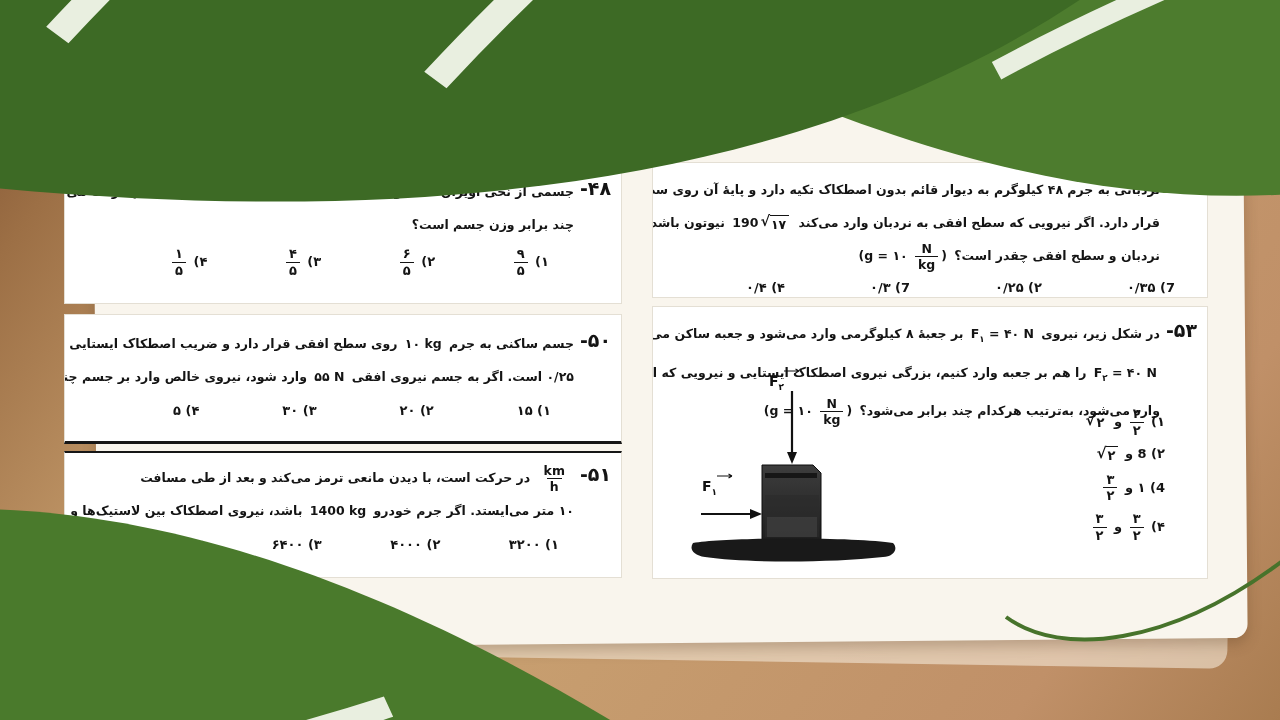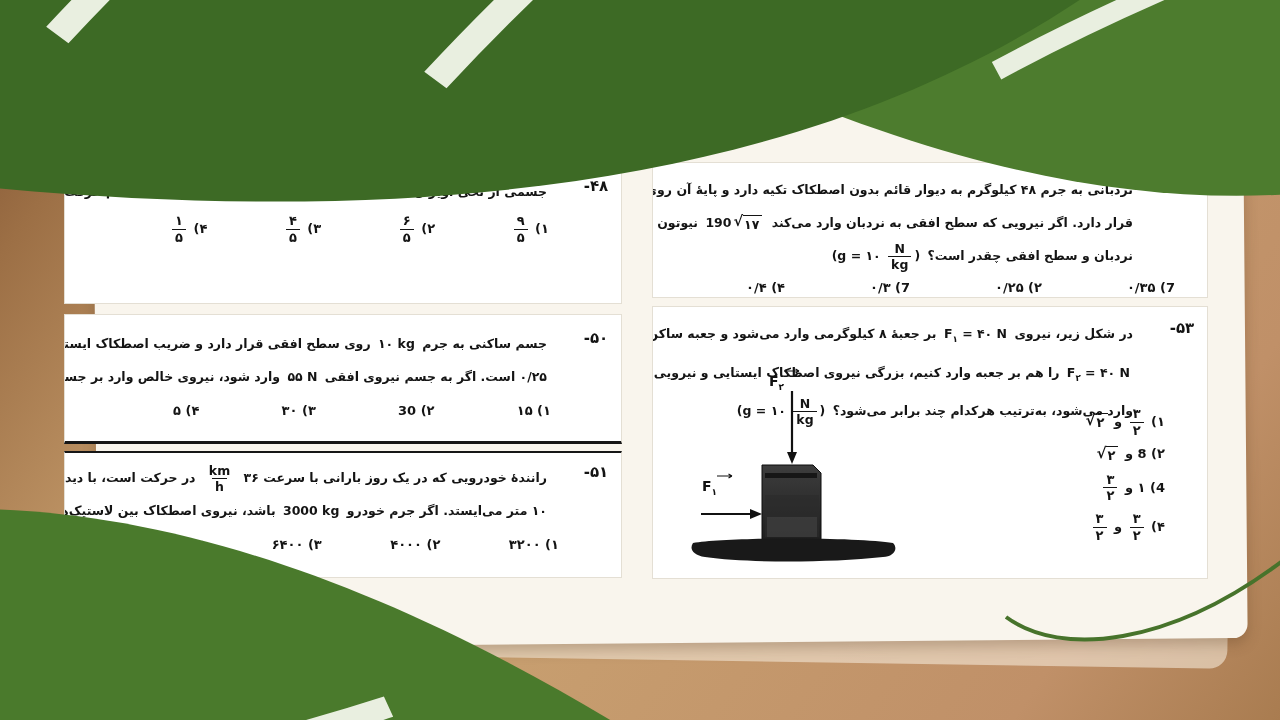--- a/index.html
+++ b/index.html
@@ -17,21 +17,21 @@
   .hdr-left{left:352px;top:108px;}
   .logo{position:absolute;left:1128px;top:40px;width:88px;height:64px;background:#fff;
         border-radius:6px;box-shadow:0 1px 3px rgba(0,0,0,.25);}
   .qbox{position:absolute;background:#fff;border:1px solid #e4dfd4;box-sizing:border-box;overflow:hidden;}
   .qb48{left:64px;top:162px;width:558px;height:142px;padding:12px 10px 4px 8px;}
   .qb50{left:64px;top:314px;width:558px;height:130px;padding:12px 10px 0 8px;border-bottom:3px solid #161616;}
   .qb51{left:64px;top:451px;width:558px;height:127px;padding:8px 10px 0 8px;border-top:2px solid #161616;}
   .qb52{left:652px;top:162px;width:556px;height:136px;padding:10px 10px 0 8px;}
   .qb53{left:652px;top:306px;width:556px;height:273px;padding:10px 10px 0 8px;}
   .qrow{display:flex;gap:6px;}
-  .qnum{flex:0 0 30px;font-weight:700;font-size:15px;color:#141414;text-align:center;padding-top:2px;margin-left:28px;}
+  .qnum{flex:0 0 30px;font-weight:700;font-size:19px;color:#141414;text-align:center;padding-top:2px;}
   .qtext{flex:1;min-width:0;}
   .qline{font-size:12.5px;font-weight:700;color:#141414;line-height:33px;white-space:nowrap;}
   .opts{display:flex;justify-content:space-between;font-size:13px;font-weight:700;color:#141414;}
   .opt{white-space:nowrap;}
   .o48{padding:2px 62px 0 96px;margin-top:4px;}
   .o50{padding:0 60px 0 100px;margin-top:10px;}
   .o51{padding:0 52px 0 80px;margin-top:10px;}
   .o52{padding:0 22px 0 85px;margin-top:8px;}
   .frac{display:inline-flex;flex-direction:column;align-items:center;vertical-align:middle;
         margin:0 3px;line-height:1.05;direction:ltr;}
@@ -89,20 +89,21 @@
   </div>
 
   <div class="hdr hdr-right">کنکور نوبت دوم ۱۴۰۳</div>
   <div class="hdr hdr-left">کنکور نوبت اول ۱۴۰۳</div>
 
   <section class="qbox qb48">
     <div class="qrow">
       <span class="qnum">۴۸-</span>
       <div class="qtext">
         <div class="qline"><span>جسمی از نخی آویزان است و با شتاب رو به پایین </span><span class="ltrrun" dir="ltr"><span>۰/۸g</span></span><span> در راستای قائم حرکت می‌کند. بزرگی نیروی کشش نخ</span></div>
+        <div class="qline">چند برابر وزن جسم است؟</div>
       </div>
     </div>
     <div class="opts o48">
       <span class="opt"><span>۱) </span><span class="frac">
             <span class="fn">۹</span>
             <span class="fd">۵</span>
           </span></span>
       <span class="opt"><span>۲) </span><span class="frac">
             <span class="fn">۶</span>
             <span class="fd">۵</span>
@@ -121,35 +122,35 @@
   <section class="qbox qb50">
     <div class="qrow">
       <span class="qnum">۵۰-</span>
       <div class="qtext">
         <div class="qline"><span>جسم ساکنی به جرم </span><span class="ltrrun" dir="ltr"><span>۱۰ kg</span></span><span> روی سطح افقی قرار دارد و ضریب اصطکاک ایستایی و جنبشی بین جسم و سطح ۰/۵ و</span></div>
         <div class="qline"><span>۰/۲۵ است. اگر به جسم نیروی افقی </span><span class="ltrrun" dir="ltr"><span>۵۵ N</span></span><span> وارد شود، نیروی خالص وارد بر جسم چند نیوتون است؟</span></div>
       </div>
     </div>
     <div class="opts o50">
       <span class="opt"><span>۱) ۱۵</span></span>
-      <span class="opt"><span>۲) 30</span></span>
+      <span class="opt"><span>۲) ۲۰</span></span>
       <span class="opt"><span>۳) ۳۰</span></span>
       <span class="opt"><span>۴) ۵</span></span>
     </div>
   </section>
 
   <section class="qbox qb51">
     <div class="qrow">
       <span class="qnum">۵۱-</span>
       <div class="qtext">
-        <div class="qline"><span>رانندهٔ خودرویی که در یک روز بارانی با سرعت ۳۶ </span><span class="ltrrun" dir="ltr"><span class="frac">
+        <div class="qline"><span class="ltrrun" dir="ltr"><span class="frac">
                 <span class="fn">km</span>
                 <span class="fd">h</span>
               </span></span><span> در حرکت است، با دیدن مانعی ترمز می‌کند و بعد از طی مسافت</span></div>
-        <div class="qline"><span>۱۰ متر می‌ایستد. اگر جرم خودرو </span><span class="ltrrun" dir="ltr"><span>3000 kg</span></span><span> باشد، نیروی اصطکاک بین لاستیک‌ها و سطح جاده چند نیوتون است؟</span></div>
+        <div class="qline"><span>۱۰ متر می‌ایستد. اگر جرم خودرو </span><span class="ltrrun" dir="ltr"><span>1400 kg</span></span><span> باشد، نیروی اصطکاک بین لاستیک‌ها و سطح جاده چند نیوتون است؟</span></div>
       </div>
     </div>
     <div class="opts o51">
       <span class="opt"><span>۱) ۳۲۰۰</span></span>
       <span class="opt"><span>۲) ۴۰۰۰</span></span>
       <span class="opt"><span>۳) ۶۴۰۰</span></span>
       <span class="opt"><span>۴) ۸۰۰۰</span></span>
     </div>
   </section>
 

